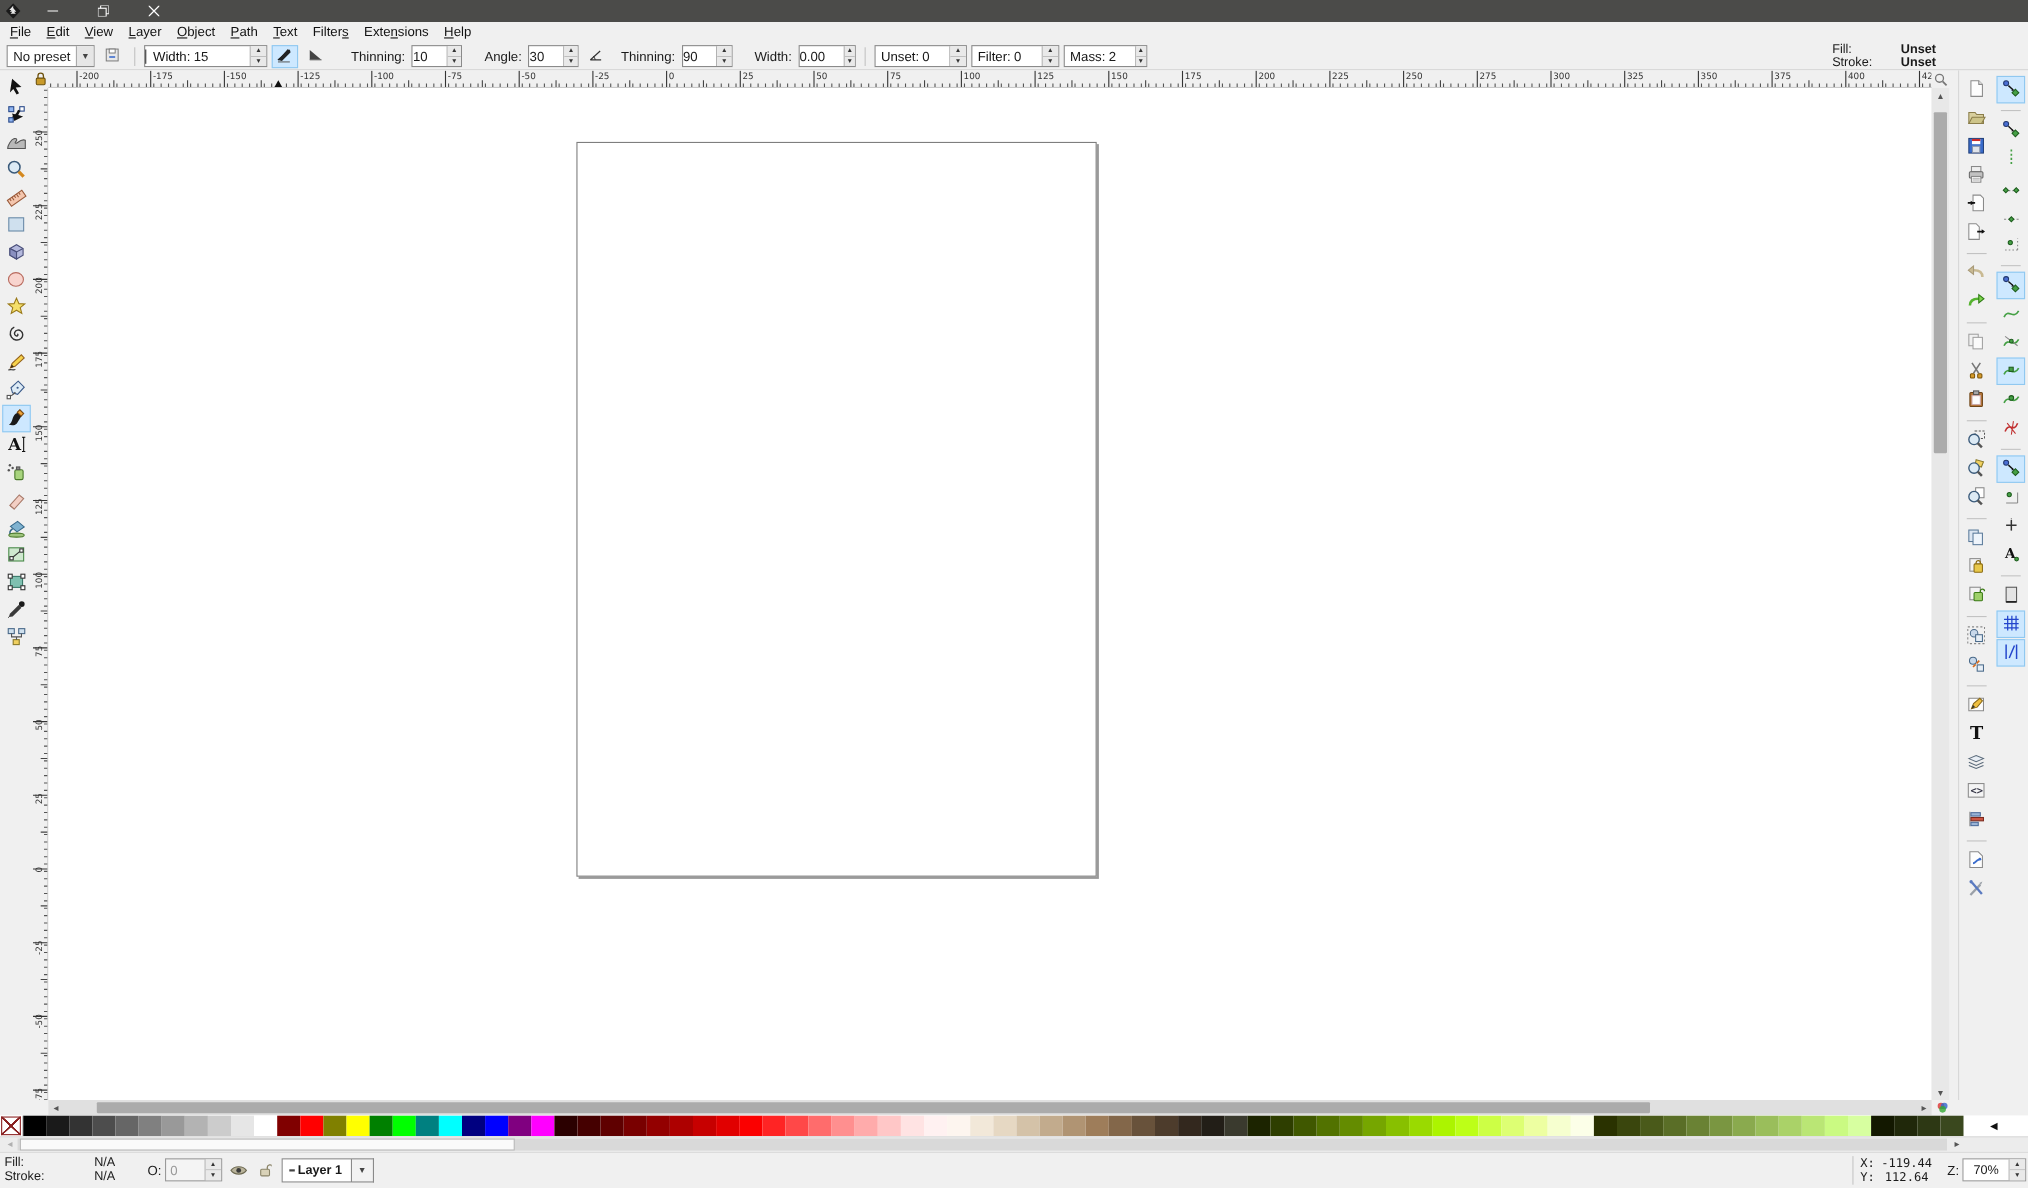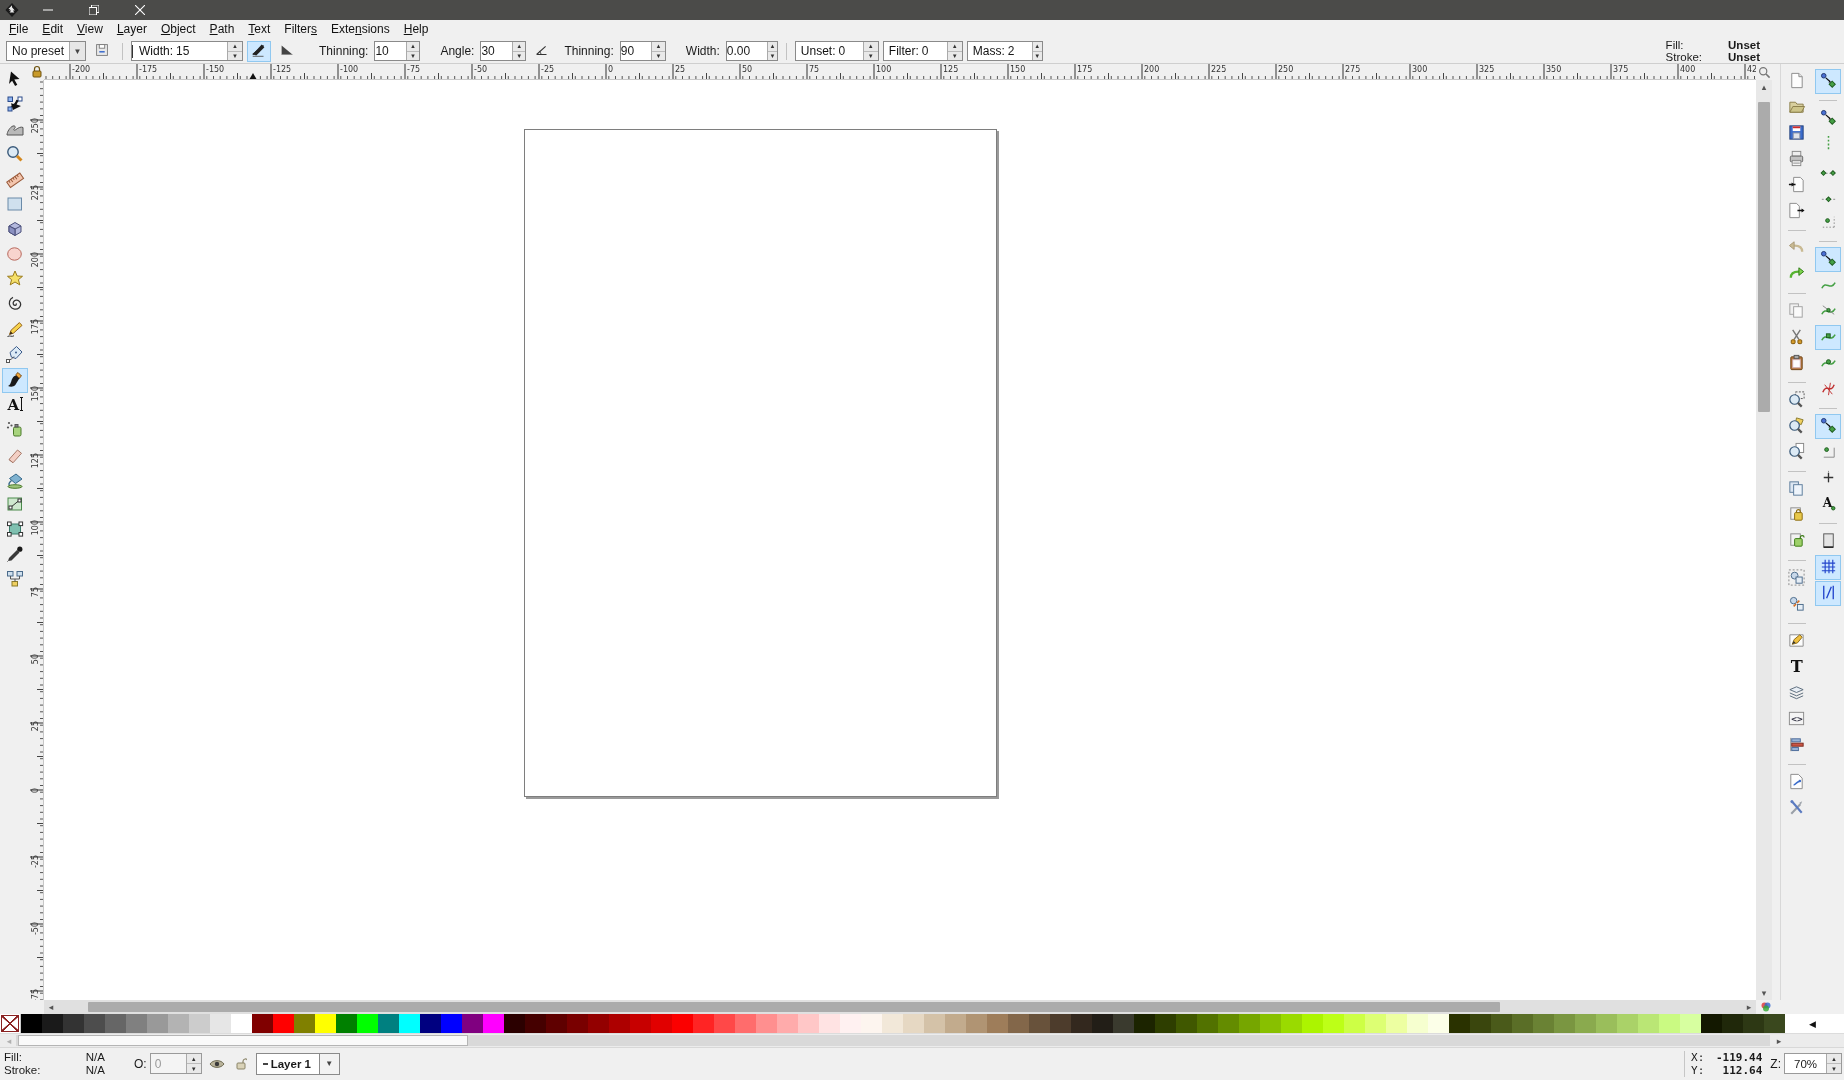--- a/index.html
+++ b/index.html
@@ -88,21 +88,21 @@
   .oblock { display:flex; align-items:center; gap:3px; margin-left:14px; }
   .ospin { display:flex; width:52px; height:21px; border:1px solid #9a9a9a; background:#f4f4f4; align-items:center; }
   .ospin .v { flex:1; color:#9a9a9a; padding-left:4px; }
   .licon { width:18px; height:18px; display:flex; align-items:center; justify-content:center; margin-left:6px; }
   .layercombo { display:flex; height:22px; margin-left:6px; }
   .layercombo .name { background:#fff; border:1px solid #8a8a8a; min-width:64px; display:flex; align-items:center; padding:0 6px; font-weight:bold; font-size:11.5px; gap:3px; }
   .layercombo .dd { width:20px; border:1px solid #8a8a8a; border-left:none; background:#f2f2f2; display:flex; align-items:center; justify-content:center; font-size:8px; color:#444; }
   .msgarea { flex:1; }
   .coords { font-family:"DejaVu Sans Mono",monospace; font-size:11px; line-height:13px; text-align:left; border-left:1px solid #c6c6c6; padding-left:6px; }
   .coords .row { display:flex; }
-  .coords .val { width:58px; text-align:right;font-weight:bold; }
+  .coords .val { width:58px; text-align:center; }
   .zblock { display:flex; align-items:center; gap:3px; padding:0 2px 0 8px; }
   .zspin { display:flex; width:58px; height:21px; border:1px solid #9a9a9a; background:#fff; align-items:center; }
   .zspin .v { flex:1; text-align:center; font-size:11.5px; }
 
   .marker { position:absolute; top:9px; width:0; height:0; border-left:4px solid transparent; border-right:4px solid transparent; border-bottom:7px solid #111; }
   .caret { display:inline-block; width:1px; height:13px; background:#333; margin-right:1px; vertical-align:middle; }
 </style>
 </head>
 <body>
 

